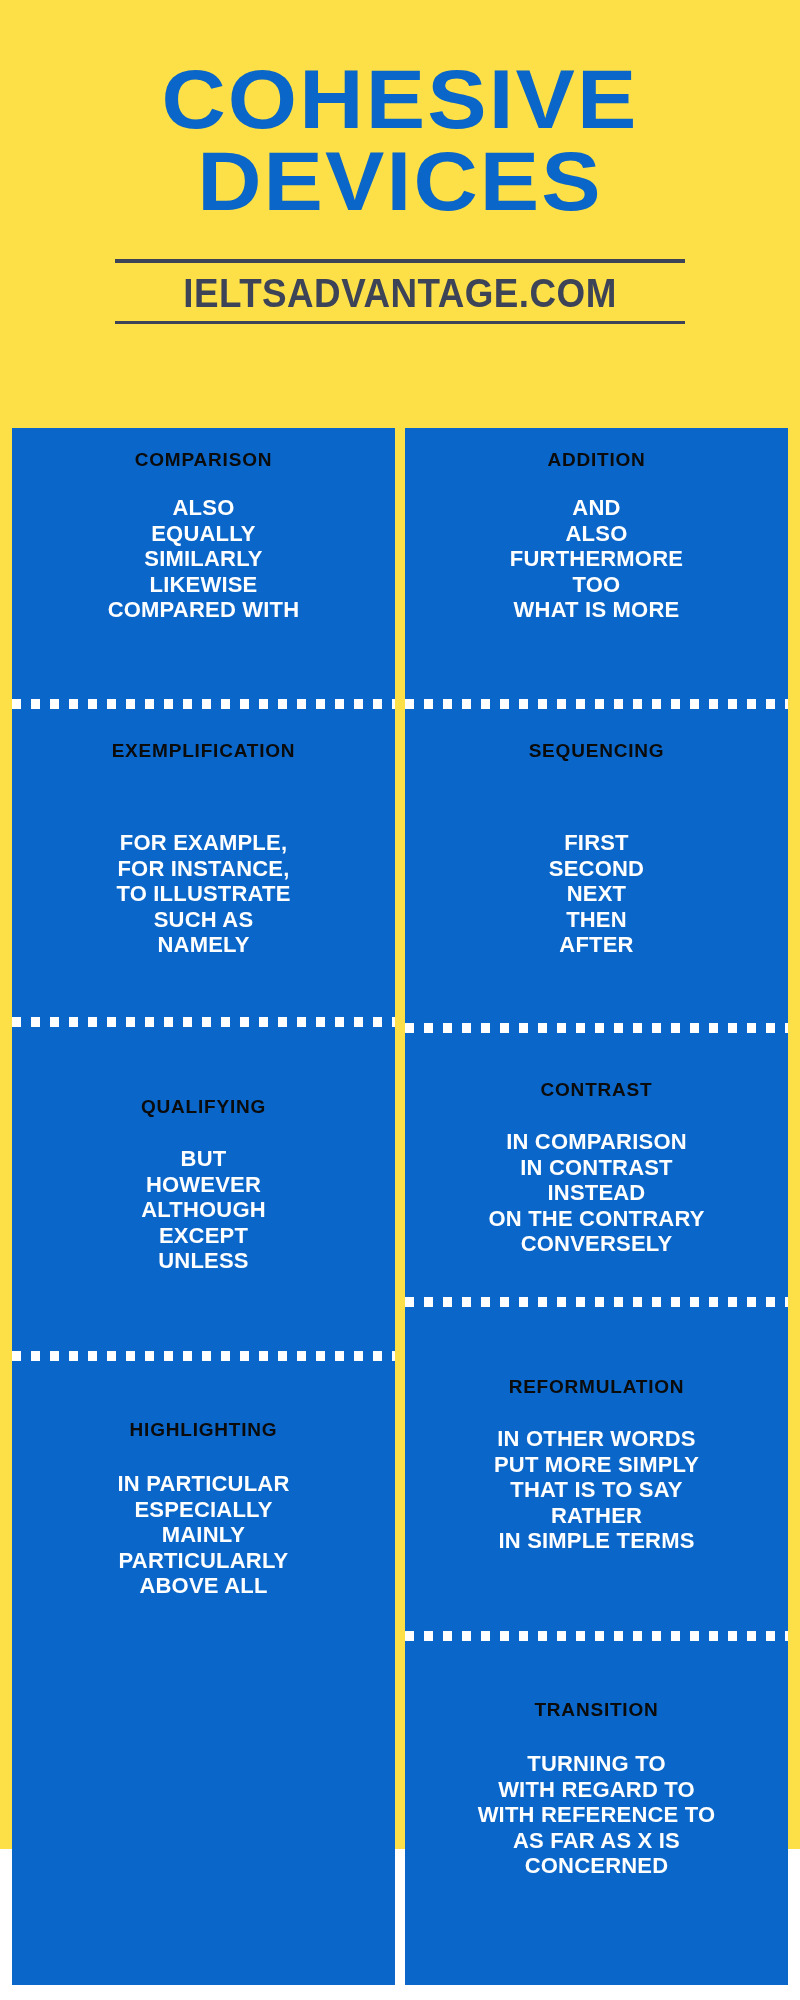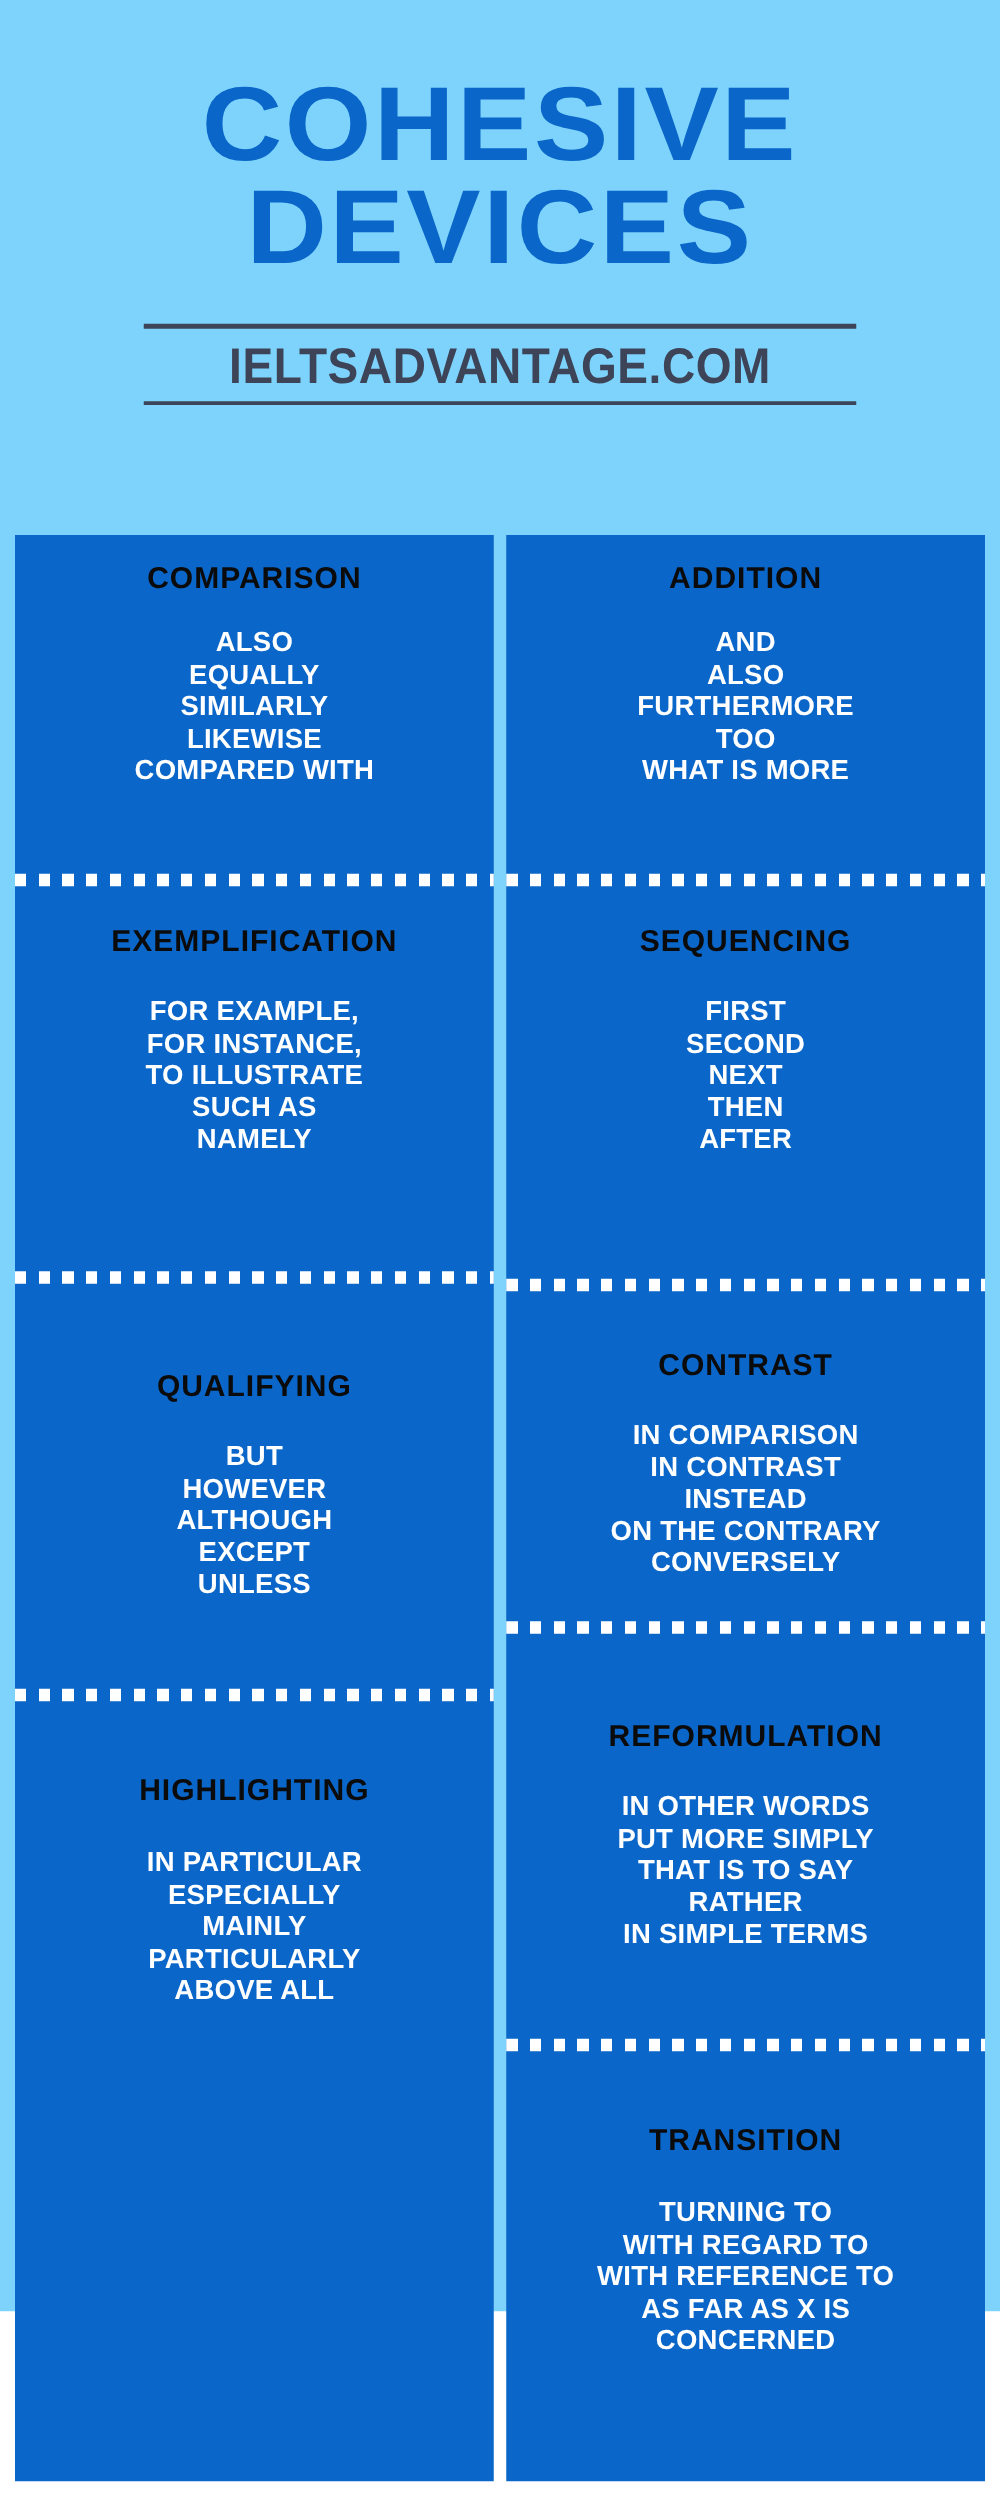--- a/index.html
+++ b/index.html
@@ -12,21 +12,21 @@
     height: 2000px;
     font-family: "Liberation Sans", sans-serif;
     -webkit-font-smoothing: antialiased;
     overflow: hidden;
   }
 
   .poster {
     position: relative;
     width: 800px;
     height: 1849px;
-    background: #7dd3fc;
+    background: #fde047;
     box-sizing: border-box;
   }
 
   
   .header {
     padding-top: 58px;
     text-align: center;
   }
   .title {
     font-family: "Liberation Sans", sans-serif;
@@ -84,21 +84,21 @@
     display: flex;
     flex-direction: column;
     align-items: center;
     box-sizing: border-box;
     color: #ffffff;
   }
 
   .cell-head {
     font-weight: 700;
     color: #0b0b0b;
-    font-size: 24px;
+    font-size: 19px;
     letter-spacing: 0.8px;
     text-transform: uppercase;
     text-align: left;
     white-space: nowrap;
   }
   .cell-items {
     margin-top: 26px;
     text-align: center;
     font-weight: 700;
     color: #ffffff;
@@ -123,21 +123,21 @@
       #ffffff 0px,
       #ffffff 9px,
       rgba(255,255,255,0) 9px,
       rgba(255,255,255,0) 19px
     );
     pointer-events: none;
   }
 
   
   .row-0 { padding-top: 21px; height: 285px; }
-  .row-1 { padding-top: 27px; height: 328px; }
+  .row-1 { padding-top: 27px; height: 328px; gap: 40px; }
   .row-2 { padding-top: 38px; height: 280px; }
   .row-3 { padding-top: 55px; height: 330px; }
   .row-4 { padding-top: 48px; height: 334px; }
 
   .row-0 .cell-items { margin-top: 24px; }
   .row-1 .cell-items { margin-top: 28px; }
   .row-2 .cell-items { margin-top: 28px; }
   .row-3 .cell-items { margin-top: 28px; }
   .row-4 .cell-items { margin-top: 30px; }
 </style>

